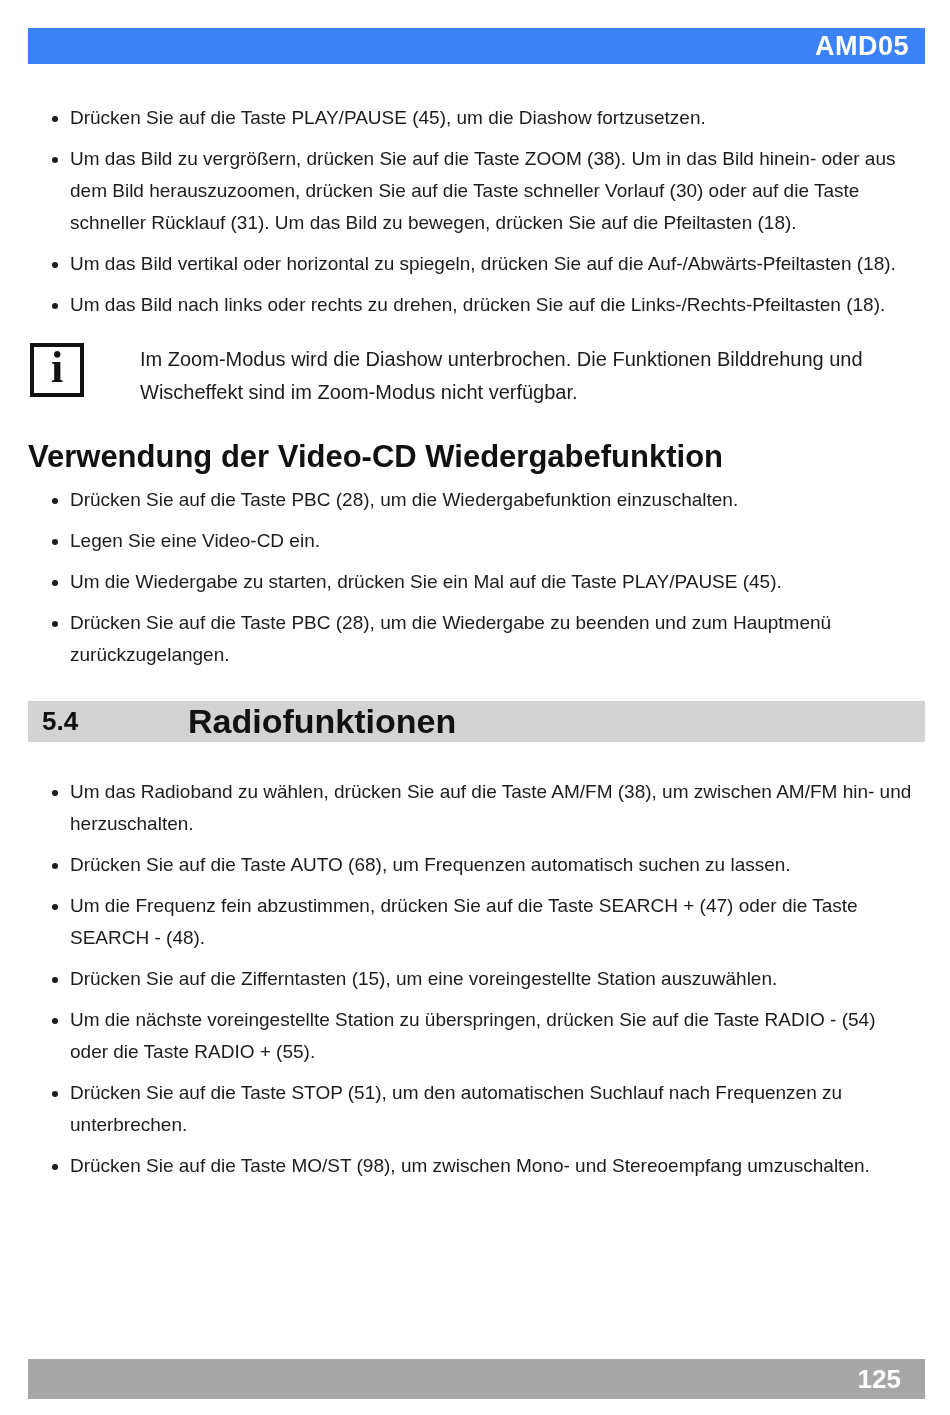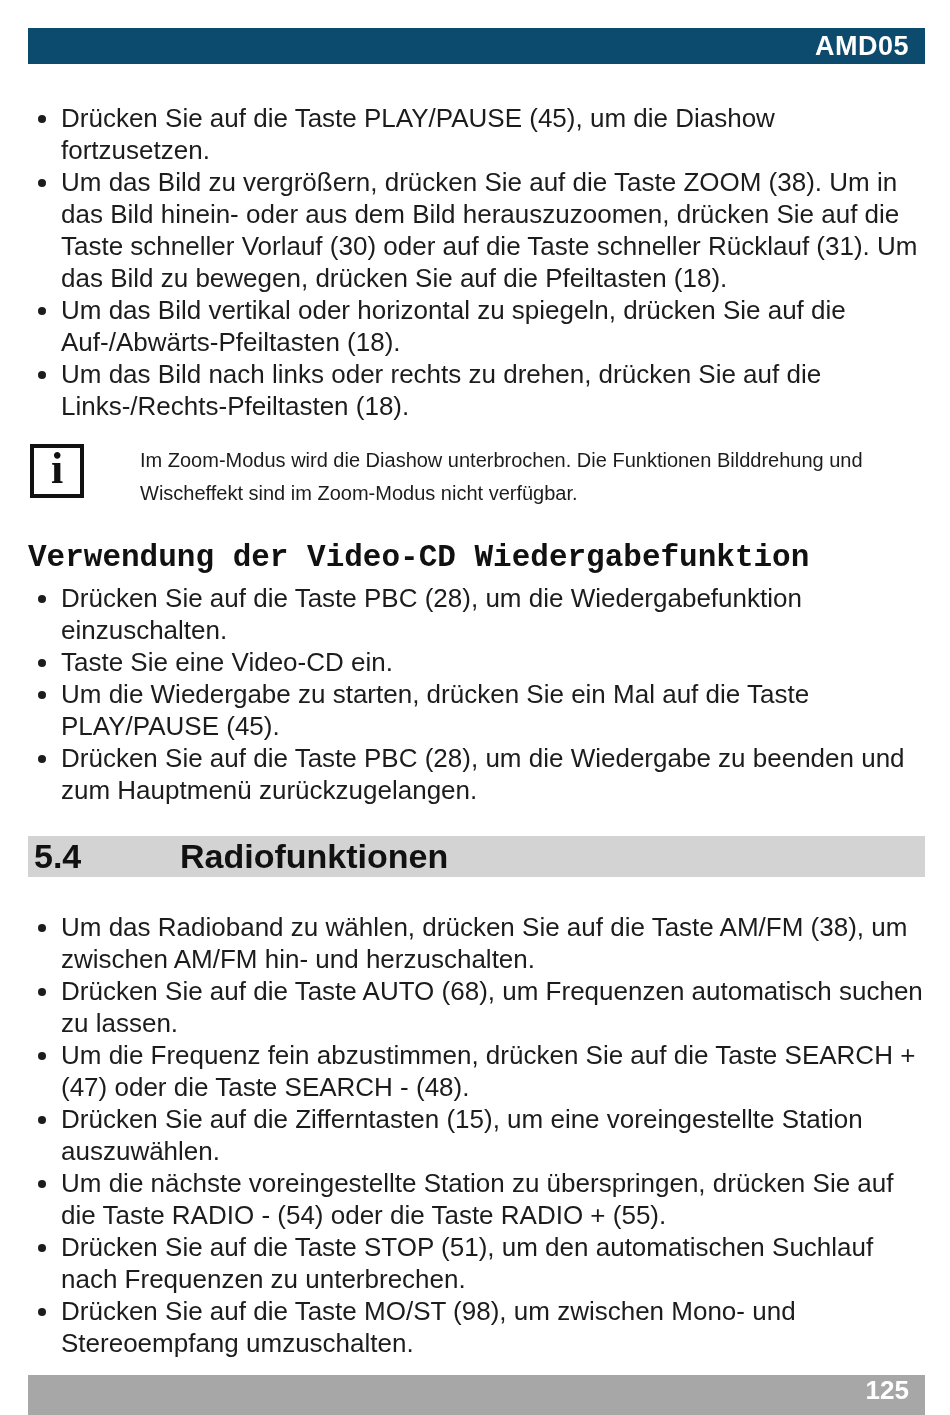--- a/index.html
+++ b/index.html
@@ -6,45 +6,45 @@
   .page {
     position:relative;
     width:950px; height:1415px;
     background:#ffffff;
     font-family:"Liberation Sans", sans-serif;
     color:#1c1c1c;
     overflow:hidden;
   }
   .header-bar {
     position:absolute; left:28px; top:28px; width:897px; height:36px;
-    background:#0c4a6e;
+    background:#3b82f6;
     display:flex; align-items:center; justify-content:flex-end;
     padding-right:16px; box-sizing:border-box;
   }
   .header-bar .bar-label {
     color:#ffffff; font-weight:bold; font-size:27px; letter-spacing:0.5px;
   }
   .footer-bar {
-    position:absolute; left:28px; bottom:0; width:897px; height:40px;
+    position:absolute; left:28px; bottom:16px; width:897px; height:40px;
     background:#a7a7a7;
-    display:flex; align-items:flex-start; justify-content:flex-end;
-    padding-right:16px; box-sizing:border-box;
+    display:flex; align-items:center; justify-content:flex-end;
+    padding-right:24px; box-sizing:border-box;
   }
   .footer-bar .bar-label {
     color:#ffffff; font-weight:bold; font-size:26px;
   }
   .content {
     position:absolute; left:28px; top:92px; width:897px;
   }
   ul.bullets {
     margin:0; padding:0 0 0 33px;
     list-style:disc;
   }
   ul.bullets li {
-    font-size:26px; line-height:32px; margin:0; padding:0;
+    font-size:19px; line-height:32px; margin:9px; padding:0;
   }
   ul.first-list { margin-top:10px; }
   .info-note {
     display:flex; align-items:flex-start;
     margin-top:22px;
   }
   .info-icon {
     flex:0 0 auto;
     width:46px; height:46px;
     border:4px solid #111111;
@@ -59,31 +59,30 @@
     transform:translateY(-2px);
   }
   .info-text {
     margin-left:56px; width:780px;
     font-size:20px; line-height:33px;
   }
   h2.sub-heading {
     margin:30px 0 6px 0;
     font-size:31px; font-weight:bold; color:#111111;
     line-height:36px;
-    font-family:Liberation Mono, monospace;
   }
   .section-band {
     margin-top:30px;
     height:41px;
     background:#d3d3d3;
     display:flex; align-items:center;
   }
   .section-band .sec-num {
-    font-weight:bold; font-size:34px; color:#111111;
-    margin-left:6px; width:106px; flex:0 0 auto;
+    font-weight:bold; font-size:26px; color:#111111;
+    margin-left:14px; width:106px; flex:0 0 auto;
   }
   .section-band .sec-title {
     font-weight:bold; font-size:34px; color:#111111;margin-left:40px;
   }
   ul.radio-list { margin-top:34px; }
 </style>
 </head>
 <body>
 
 <div class="page">
@@ -105,21 +104,21 @@
       <div class="info-icon">
         <span>i</span>
       </div>
       <div class="info-text">Im Zoom-Modus wird die Diashow unterbrochen. Die Funktionen Bilddrehung und Wischeffekt sind im Zoom-Modus nicht verfügbar.</div>
     </div>
 
     <h2 class="sub-heading">Verwendung der Video-CD Wiedergabefunktion</h2>
 
     <ul class="bullets">
         <li>Drücken Sie auf die Taste PBC (28), um die Wiedergabefunktion einzuschalten.</li>
-        <li>Taste Sie eine Video-CD ein.</li>
+        <li>Legen Sie eine Video-CD ein.</li>
         <li>Um die Wiedergabe zu starten, drücken Sie ein Mal auf die Taste PLAY/PAUSE (45).</li>
         <li>Drücken Sie auf die Taste PBC (28), um die Wiedergabe zu beenden und zum Hauptmenü zurückzugelangen.</li>
       </ul>
 
     <div class="section-band">
       <span class="sec-num">5.4</span>
       <span class="sec-title">Radiofunktionen</span>
     </div>
 
     <ul class="bullets radio-list">

